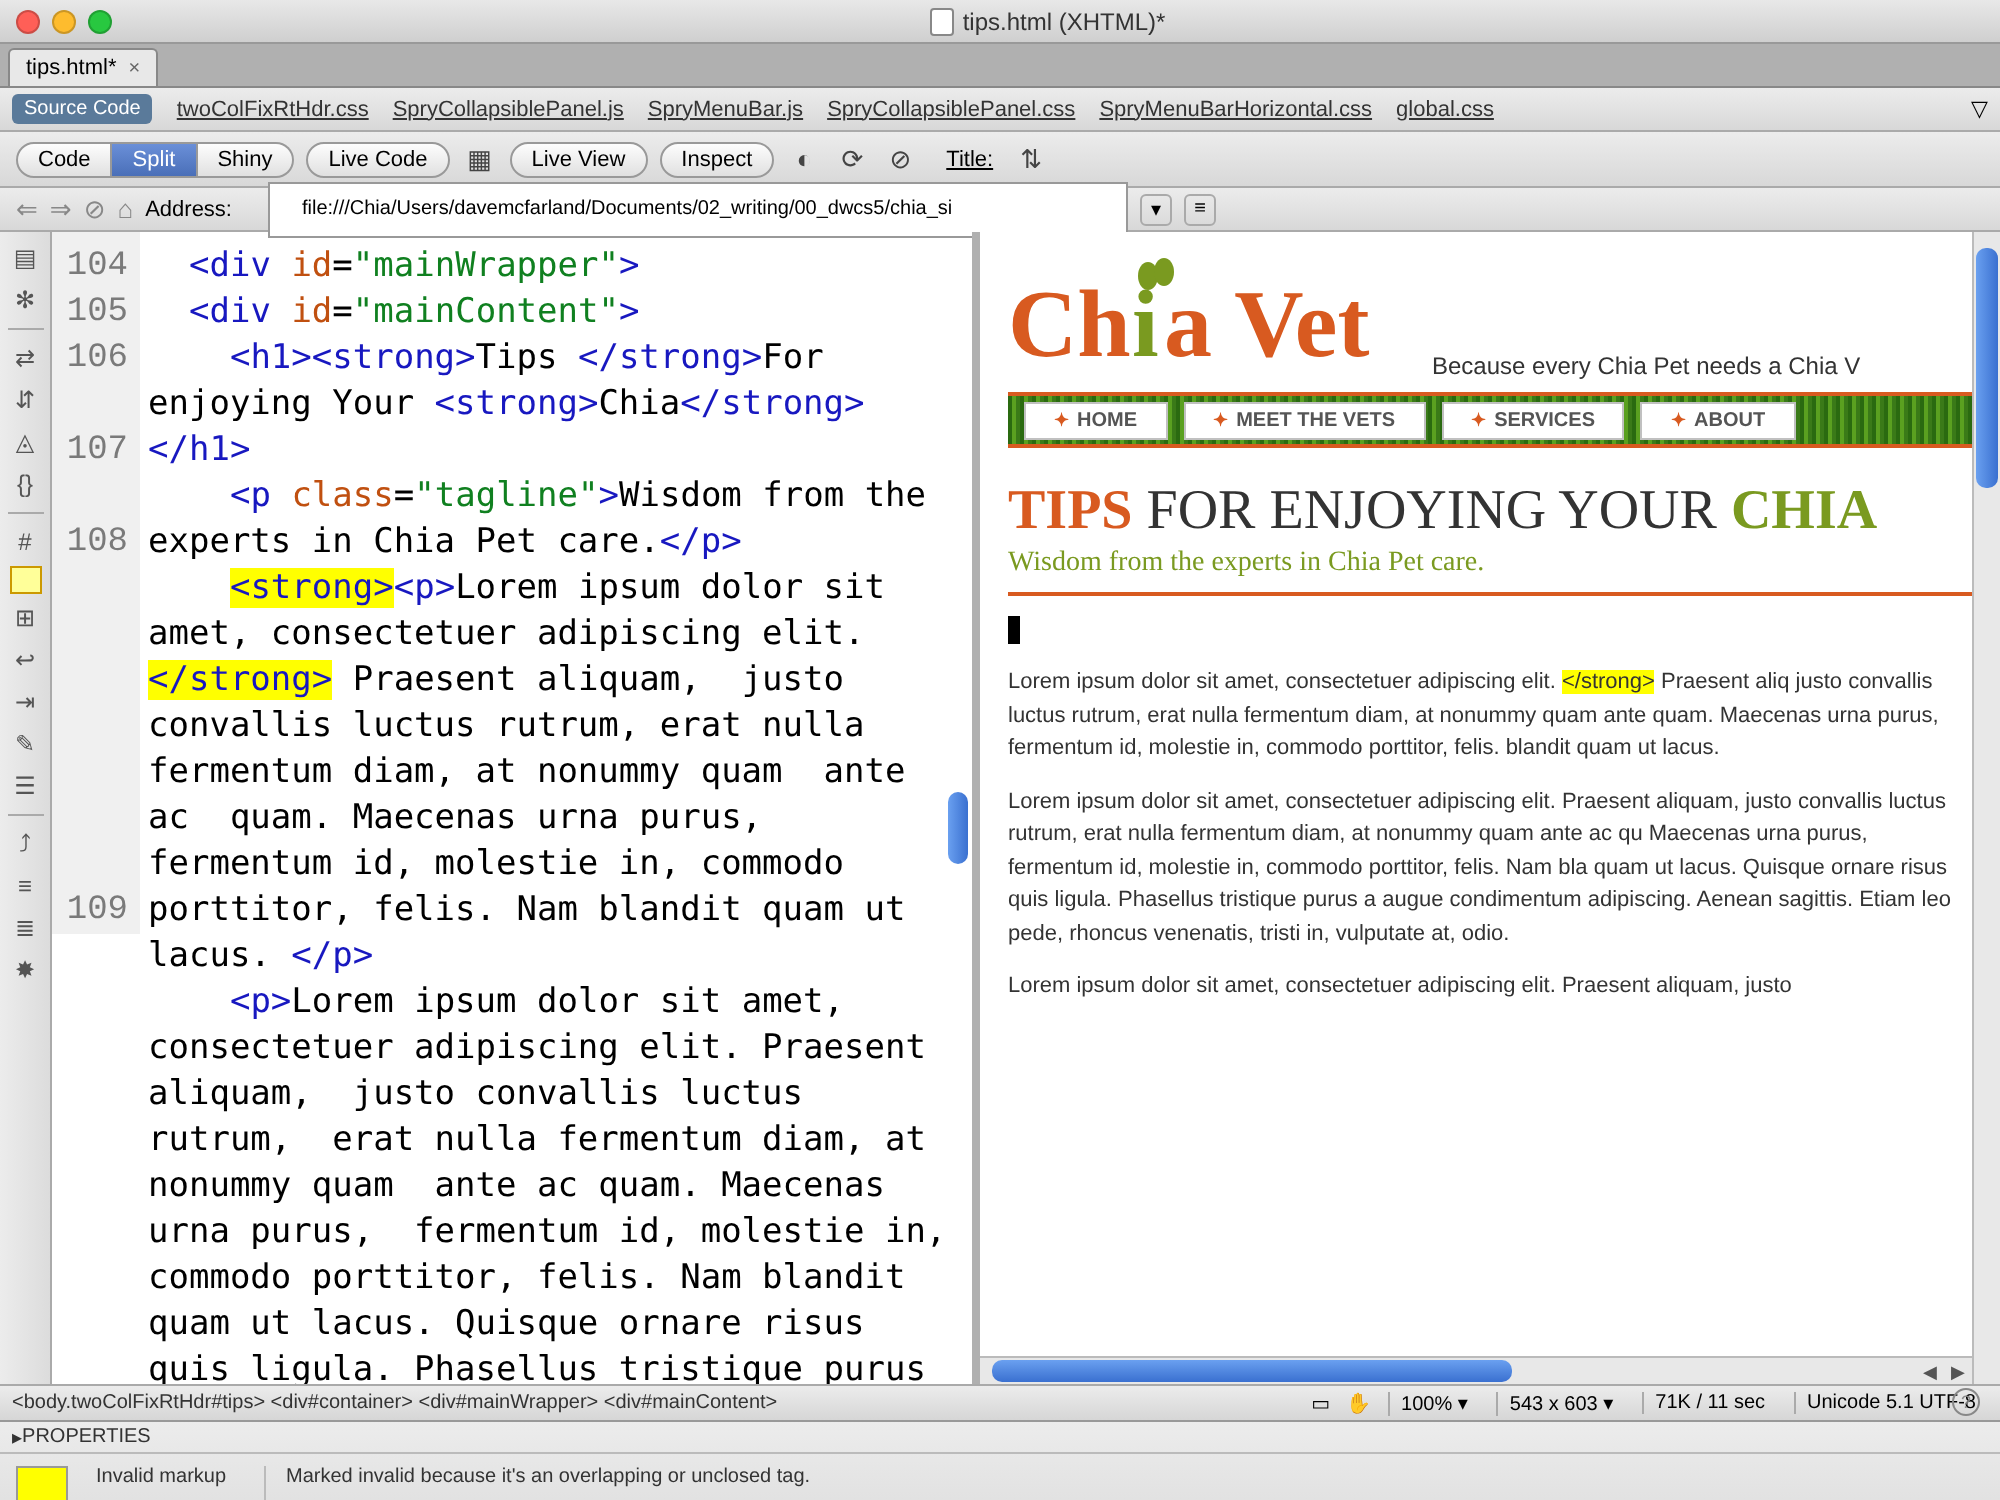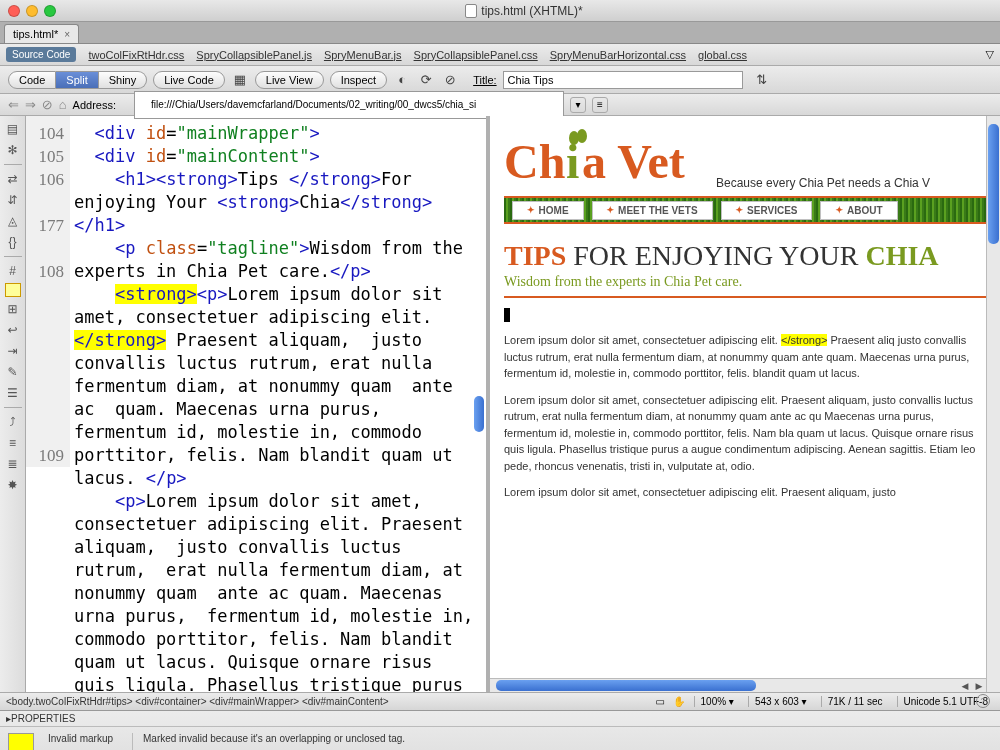--- a/index.html
+++ b/index.html
@@ -45,21 +45,21 @@
 .address-input { flex: 1; max-width: 430px; height: 28px; border: 1px solid #999; padding: 0 16px; font-size: 10px; background: #fff; margin-left: 12px; }
 .addr-icon { width: 16px; height: 16px; border: 1px solid #aaa; border-radius: 3px; display: inline-flex; align-items: center; justify-content: center; font-size: 10px; }
 
 
 .main-split { display: flex; height: 576px; background: #fff; }
 .vtoolbar { width: 26px; background: linear-gradient(90deg,#ececec,#dcdcdc); border-right: 1px solid #aaa; display: flex; flex-direction: column; align-items: center; padding-top: 4px; gap: 3px; }
 .vtoolbar .vicon { width: 18px; height: 18px; display: flex; align-items: center; justify-content: center; font-size: 12px; color: #555; }
 .vtoolbar .sep { height: 1px; width: 18px; background: #aaa; margin: 2px 0; }
 
 .code-pane { flex: 0 0 464px; position: relative; border-right: 4px solid #b0b0b0; overflow: hidden; }
-.code-gutter { position: absolute; left: 0; top: 0; width: 44px; background: #f0f0f0; color: #7a7a7a; font-family: Liberation Serif, serif; font-size: 17px; padding-top: 6px; text-align: right; padding-right: 6px; line-height: 23px; }
+.code-gutter { position: absolute; left: 0; top: 0; width: 44px; background: #f0f0f0; color: #7a7a7a; font-family: Liberation Mono, monospace; font-size: 17px; padding-top: 6px; text-align: right; padding-right: 6px; line-height: 23px; }
 .code-content { margin-left: 44px; padding: 6px 8px 6px 4px; font-family: Monaco, monospace; font-size: 17px; line-height: 23px; white-space: pre-wrap; word-wrap: break-word; color: #000; }
 .tag { color: #1818c0; }
 .attr { color: #c05010; }
 .val { color: #108020; }
 .hl { background: #ffff00; }
 .code-scrollbar { position: absolute; right: 2px; top: 280px; width: 10px; height: 36px; border-radius: 5px; background: linear-gradient(90deg,#6aa0f0,#3a70d0); }
 
 .preview-pane { flex: 1; position: relative; overflow: hidden; background: #fff; }
 .preview-body { padding: 12px 14px; height: 100%; overflow: hidden; position: relative; }
 .logo-row { display: flex; align-items: flex-end; gap: 8px; }
@@ -139,21 +139,20 @@
     <div class="btn">Shiny</div>
   </div>
   <div class="btn single">Live Code</div>
   <span class="tool-icon">▦</span>
   <div class="btn single">Live View</div>
   <div class="btn single">Inspect</div>
   <span class="tool-icon">◐</span>
   <span class="tool-icon">⟳</span>
   <span class="tool-icon">⊘</span>
   <span class="title-label">Title:</span>
-  <input class="title-input" value="Chia Tips" style="">
   <span class="tool-icon" style="margin-left:4px;">⇅</span>
 </div>
 
 <div class="address-bar">
   <span class="nav-arrow">⇐</span>
   <span class="nav-arrow">⇒</span>
   <span class="nav-arrow">⊘</span>
   <span class="nav-arrow">⌂</span>
   <span>Address:</span>
   <input class="address-input" value="file:///Chia/Users/davemcfarland/Documents/02_writing/00_dwcs5/chia_si" style="">
@@ -185,21 +184,21 @@
     <div class="vicon">≣</div>
     <div class="vicon">✸</div>
   </div>
 
   <div class="code-pane">
     <div class="code-gutter">
       <div>104</div>
       <div>105</div>
       <div>106</div>
       <div>&nbsp;</div>
-      <div>177</div>
+      <div>107</div>
       <div>&nbsp;</div>
       <div>108</div>
       <div>&nbsp;</div>
         <div>&nbsp;</div>
         <div>&nbsp;</div>
         <div>&nbsp;</div>
         <div>&nbsp;</div>
         <div>&nbsp;</div>
         <div>&nbsp;</div>
       <div>109</div>

